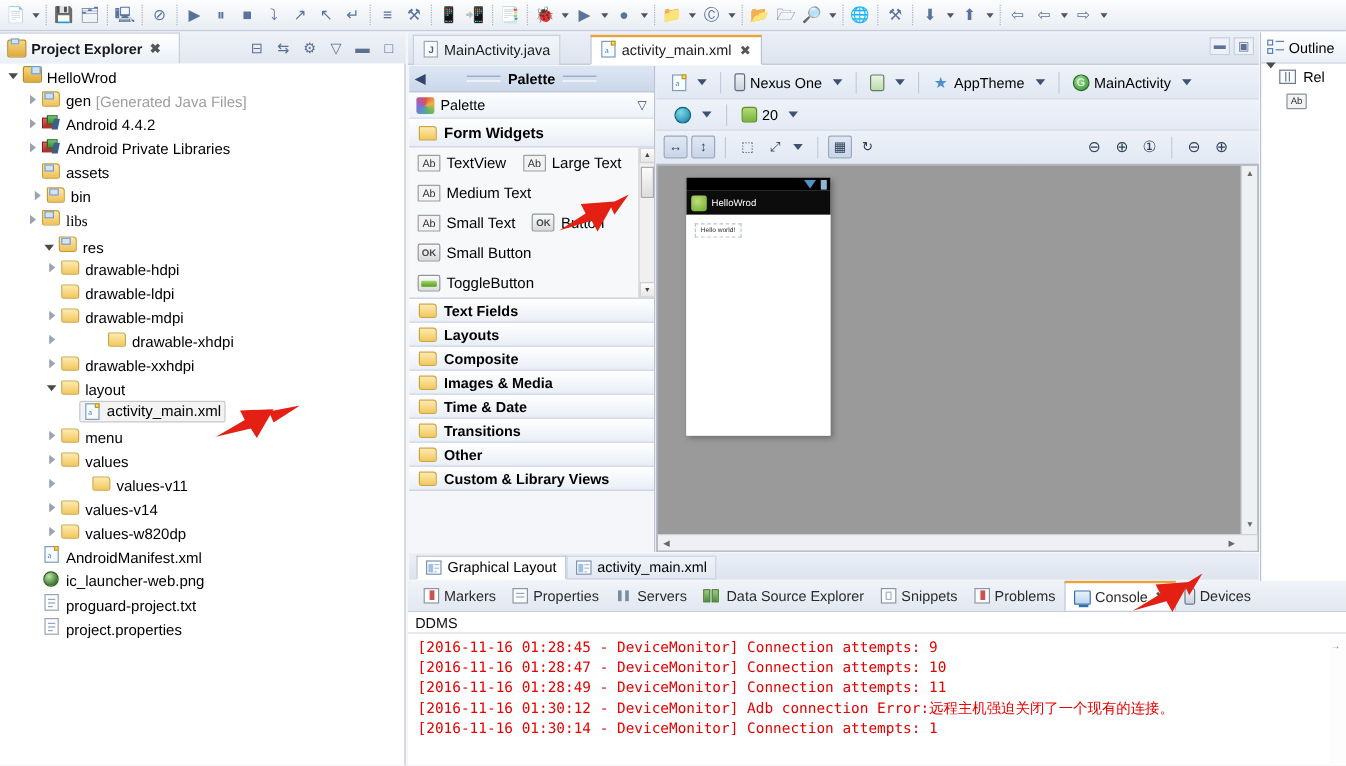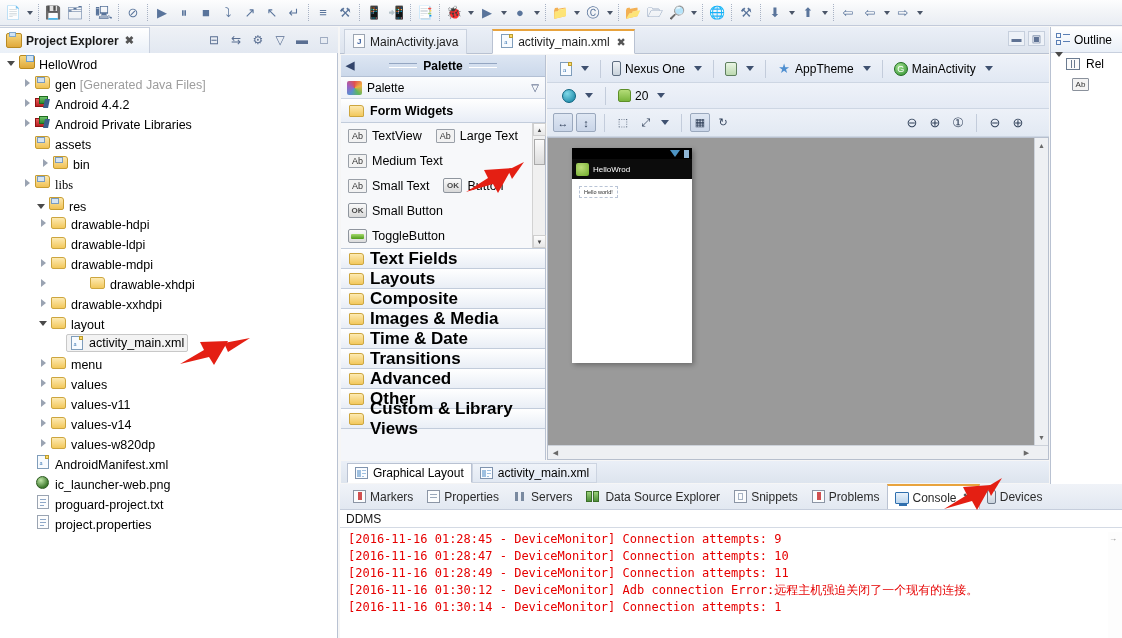--- a/index.html
+++ b/index.html
@@ -170,21 +170,21 @@
   }
   .pal-scroll .sb-up { top: 0; }
   .pal-scroll .sb-down { bottom: 0; }
   .pal-scroll .sb-thumb {
     position: absolute; left: 1px; top: 16px; width: 11px; height: 26px;
     background: linear-gradient(to bottom,#fbfbfb,#dcdcdc); border: 1px solid #a9a9a9;
   }
   .pal-cat {
     height: 20px; display: flex; align-items: center; gap: 6px; padding: 0 8px;
     background: linear-gradient(to bottom,#ffffff,#e9eef6);
-    border-bottom: 1px solid #c2ccdb; font-weight: bold; font-size: 17px;
+    border-bottom: 1px solid #c2ccdb; font-weight: bold; font-size: 12px;
   }
 
   
   .design-wrap {
     position: absolute; left: 547px; top: 55px; width: 502px; height: 405px;
     background: #e7ecf5;
   }
   .cfg-bar1 {
     height: 28px; display: flex; align-items: center; gap: 3px; padding-left: 10px;
     background: linear-gradient(to bottom,#eef2f9,#e1e8f3); border-bottom: 1px solid #cdd6e3;
@@ -510,21 +510,21 @@
           </span><span class="tree-label">Android Private Libraries</span></span>
       </div>
       <div class="tree-row" style="padding-left: 20px;">
         <span class="twisty "></span>
         <span class=""><span class="ticon">
             <span style="display: inline-block; flex: 0 0 auto; width: 15px; height: 13px; background: linear-gradient(rgb(253, 233, 176), rgb(240, 193, 84)); border: 1px solid rgb(199, 157, 50); border-radius: 1px 3px 2px 2px; position: relative;">
               <span style="position:absolute;left:1px;top:0px;width:8px;height:6px;background:#d4e4f4;border:1px solid #7a9cc0;"></span>
             </span>
           </span><span class="tree-label">assets</span></span>
       </div>
-      <div class="tree-row" style="padding-left: 38px;">
+      <div class="tree-row" style="padding-left: 24px;">
         <span class="twisty tw-closed"></span>
         <span class=""><span class="ticon">
             <span style="display: inline-block; flex: 0 0 auto; width: 15px; height: 13px; background: linear-gradient(rgb(253, 233, 176), rgb(240, 193, 84)); border: 1px solid rgb(199, 157, 50); border-radius: 1px 3px 2px 2px; position: relative;">
               <span style="position:absolute;left:1px;top:0px;width:8px;height:6px;background:#d4e4f4;border:1px solid #7a9cc0;"></span>
             </span>
           </span><span class="tree-label">bin</span></span>
       </div>
       <div class="tree-row" style="padding-left: 20px; font-family: Liberation Serif, serif;">
         <span class="twisty tw-closed"></span>
         <span class=""><span class="ticon">
@@ -594,21 +594,21 @@
         <span class=""><span class="ticon">
             <span style="display: inline-block; flex: 0 0 auto; width: 15px; height: 12px; border: 1px solid rgb(205, 166, 63); background: linear-gradient(rgb(253, 234, 178), rgb(242, 200, 92)); border-radius: 1px 3px 2px 2px;"></span>
           </span><span class="tree-label">menu</span></span>
       </div>
       <div class="tree-row" style="padding-left: 36px;">
         <span class="twisty tw-closed"></span>
         <span class=""><span class="ticon">
             <span style="display: inline-block; flex: 0 0 auto; width: 15px; height: 12px; border: 1px solid rgb(205, 166, 63); background: linear-gradient(rgb(253, 234, 178), rgb(242, 200, 92)); border-radius: 1px 3px 2px 2px;"></span>
           </span><span class="tree-label">values</span></span>
       </div>
-      <div class="tree-row" style="padding-left: 36px;">
+      <div class="tree-row" style="padding-left: 36px; gap: 26px;">
         <span class="twisty tw-closed"></span>
         <span class=""><span class="ticon">
             <span style="display: inline-block; flex: 0 0 auto; width: 15px; height: 12px; border: 1px solid rgb(205, 166, 63); background: linear-gradient(rgb(253, 234, 178), rgb(242, 200, 92)); border-radius: 1px 3px 2px 2px;"></span>
           </span><span class="tree-label">values-v11</span></span>
       </div>
       <div class="tree-row" style="padding-left: 36px;">
         <span class="twisty tw-closed"></span>
         <span class=""><span class="ticon">
             <span style="display: inline-block; flex: 0 0 auto; width: 15px; height: 12px; border: 1px solid rgb(205, 166, 63); background: linear-gradient(rgb(253, 234, 178), rgb(242, 200, 92)); border-radius: 1px 3px 2px 2px;"></span>
           </span><span class="tree-label">values-v14</span></span>
@@ -753,24 +753,20 @@
         <div class="pal-cat">
           <span style="display: inline-block; flex: 0 0 auto; width: 15px; height: 12px; border: 1px solid rgb(205, 166, 63); background: linear-gradient(rgb(253, 234, 178), rgb(242, 200, 92)); border-radius: 1px 3px 2px 2px;"></span>
           <span>Time &amp; Date</span>
         </div>
         <div class="pal-cat">
           <span style="display: inline-block; flex: 0 0 auto; width: 15px; height: 12px; border: 1px solid rgb(205, 166, 63); background: linear-gradient(rgb(253, 234, 178), rgb(242, 200, 92)); border-radius: 1px 3px 2px 2px;"></span>
           <span>Transitions</span>
         </div>
         <div class="pal-cat">
           <span style="display: inline-block; flex: 0 0 auto; width: 15px; height: 12px; border: 1px solid rgb(205, 166, 63); background: linear-gradient(rgb(253, 234, 178), rgb(242, 200, 92)); border-radius: 1px 3px 2px 2px;"></span>
-          <span>Advanced</span>
-        </div>
-        <div class="pal-cat">
-          <span style="display: inline-block; flex: 0 0 auto; width: 15px; height: 12px; border: 1px solid rgb(205, 166, 63); background: linear-gradient(rgb(253, 234, 178), rgb(242, 200, 92)); border-radius: 1px 3px 2px 2px;"></span>
           <span>Other</span>
         </div>
         <div class="pal-cat">
           <span style="display: inline-block; flex: 0 0 auto; width: 15px; height: 12px; border: 1px solid rgb(205, 166, 63); background: linear-gradient(rgb(253, 234, 178), rgb(242, 200, 92)); border-radius: 1px 3px 2px 2px;"></span>
           <span>Custom &amp; Library Views</span>
         </div>
       </div>
   </div>
 
   <div class="design-wrap">

